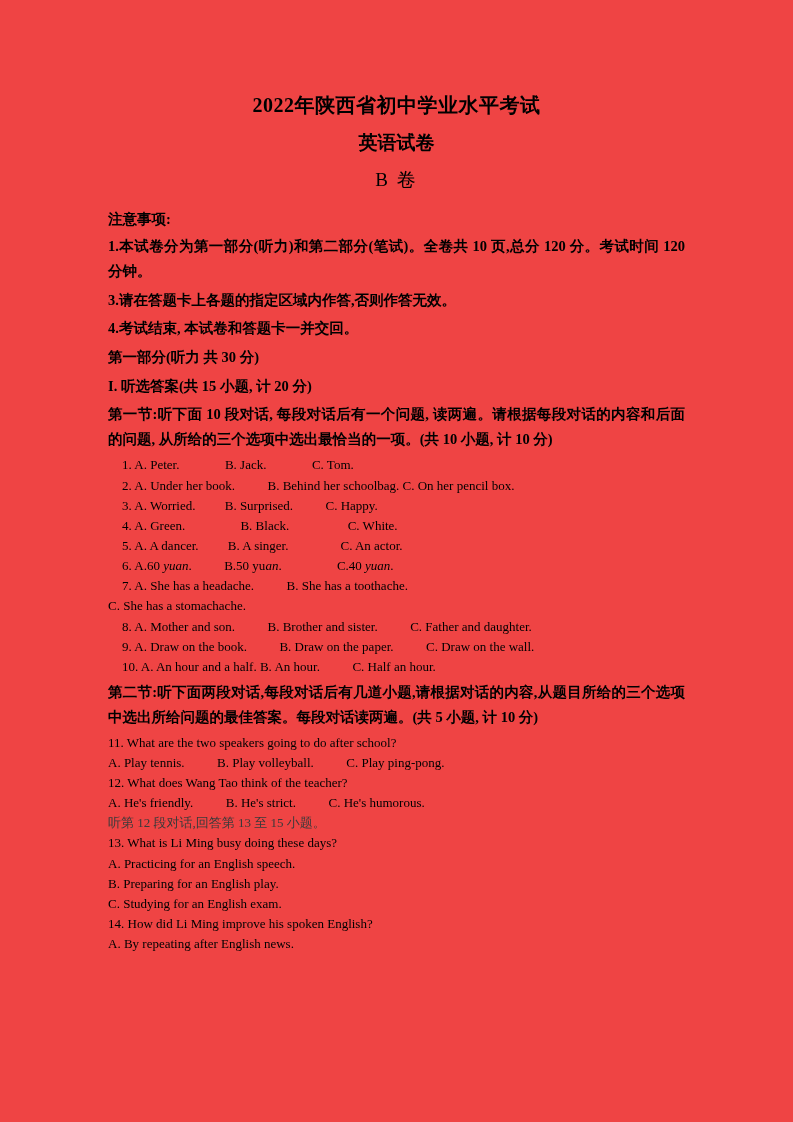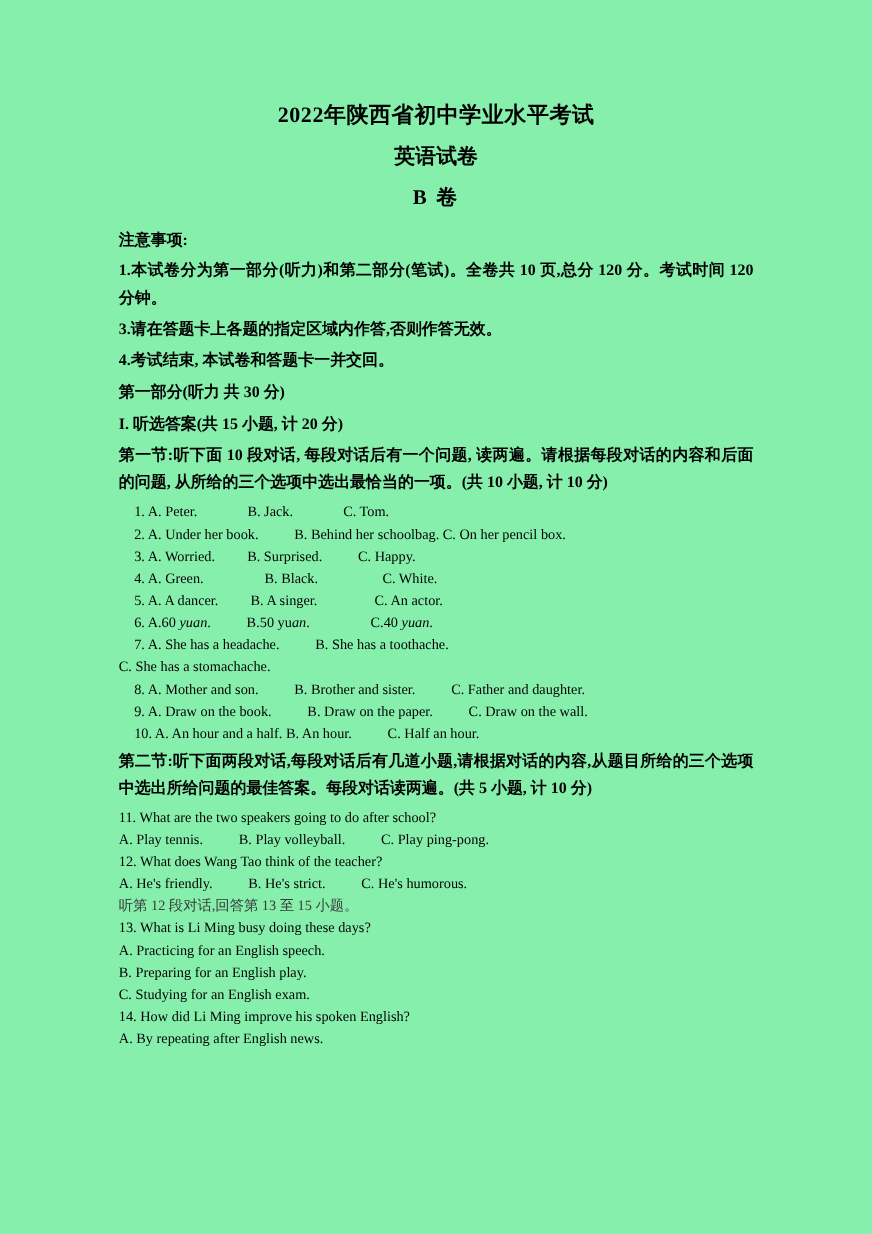--- a/index.html
+++ b/index.html
@@ -10,42 +10,42 @@
   body {
     font-family: "Liberation Serif", "DejaVu Serif", serif;
     color: #000000;
   }
   .page {
     width: 793px;
     height: 1122px;
     position: relative;
     box-sizing: border-box;
     padding: 72px 108px 26px 108px;
-    background: #86efac;
+    background: #ef4444;
     overflow: hidden;
   }
   .title-block {
     text-align: center;
   }
   .doc-title {
     font-size: 20px;
     font-weight: bold;
     letter-spacing: 0.5px;
     margin: 18px 0 0 0;
     line-height: 1.5;
   }
   .doc-subtitle {
     font-size: 19px;
     font-weight: bold;
     margin: 10px 0 0 0;
     line-height: 1.4;
   }
   .doc-paper {
     font-size: 19px;
-    font-weight: bold;
+    font-weight: normal;
     margin: 10px 0 0 0;
     line-height: 1.4;
     letter-spacing: 2px;
   }
   .notice-head {
     font-size: 14.5px;
     font-weight: bold;
     margin-top: 16px;
     line-height: 1.5;
   }

